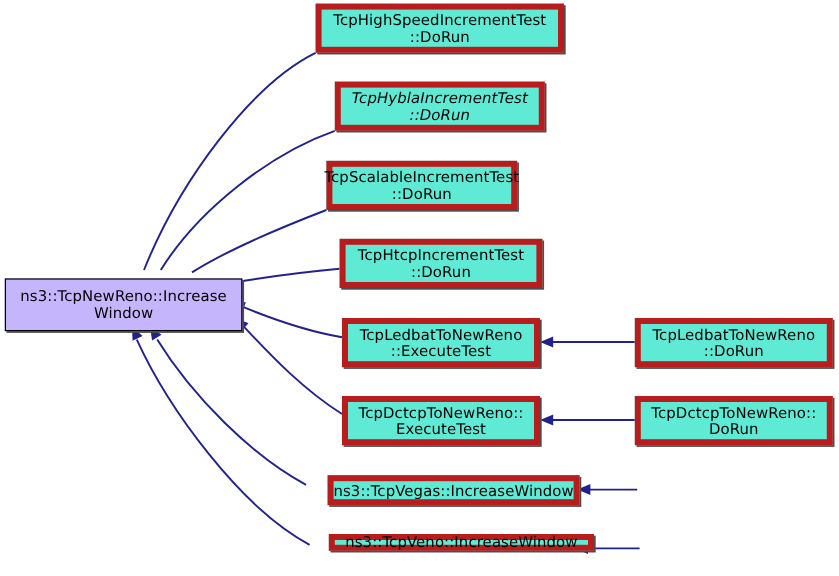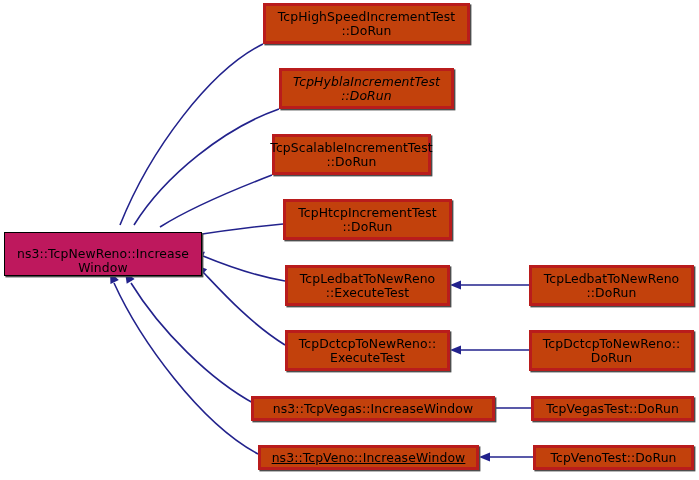--- a/index.html
+++ b/index.html
@@ -22,37 +22,36 @@
     position: absolute;
     left: 0;
     top: 0;
     width: 699px;
     height: 480px;
     pointer-events: none;
   }
   .node {
     position: absolute;
     box-sizing: border-box;
-    border: 3px solid #b91c1c;
-    background: #c2410c;
+    border: 5px solid #b91c1c;
+    background: #5eead4;
     display: flex;
     align-items: center;
     justify-content: center;
     text-align: center;
     line-height: 1.12;
     font-size: 12.4px;
     color: #000000;
     letter-spacing: 0.1px;
     white-space: pre-line;
     box-shadow: 1.4px 1.4px 0 0 #4d4d4d;
   }
   .node.current {
-    background: #be185d;
+    background: #c4b5fd;
     border: 1px solid #000000;
-    align-items: flex-end;
   }
   .node-label {
     display: block;
     padding: 0 3px;
   }
 </style>
 </head>
 <body>
 
 <div id="graph">
@@ -113,21 +112,19 @@
     <div class="node" style="left: 279px; top: 68px; width: 175px; height: 41px; font-style: italic;"><span class="node-label">TcpHyblaIncrementTest
 ::DoRun</span></div>
     <div class="node" style="left: 272px; top: 134px; width: 159px; height: 41px;"><span class="node-label">TcpScalableIncrementTest
 ::DoRun</span></div>
     <div class="node" style="left: 283px; top: 199px; width: 169px; height: 41px; justify-content: center;"><span class="node-label">TcpHtcpIncrementTest
 ::DoRun</span></div>
     <div class="node" style="left: 285px; top: 265px; width: 165px; height: 41px;"><span class="node-label">TcpLedbatToNewReno
 ::ExecuteTest</span></div>
     <div class="node" style="left: 285px; top: 330px; width: 165px; height: 41px;"><span class="node-label">TcpDctcpToNewReno::
 ExecuteTest</span></div>
-    <div class="node" style="left: 251px; top: 396px; width: 244px; height: 25px;"><span class="node-label">ns3::TcpVegas::IncreaseWindow</span></div>
-    <div class="node" style="left: 258px; top: 445px; width: 221px; height: 25px; text-decoration: underline;"><span class="node-label">ns3::TcpVeno::IncreaseWindow</span></div>
+    <div class="node" style="left: 273px; top: 396px; width: 210px; height: 25px;"><span class="node-label">ns3::TcpVegas::IncreaseWindow</span></div>
+    <div class="node" style="left: 274px; top: 445px; width: 221px; height: 14px;"><span class="node-label">ns3::TcpVeno::IncreaseWindow</span></div>
     <div class="node" style="left: 529px; top: 265px; width: 165px; height: 41px;"><span class="node-label">TcpLedbatToNewReno
 ::DoRun</span></div>
     <div class="node" style="left: 529px; top: 330px; width: 165px; height: 41px;"><span class="node-label">TcpDctcpToNewReno::
 DoRun</span></div>
-    <div class="node" style="left: 531px; top: 396px; width: 163px; height: 25px;"><span class="node-label">TcpVegasTest::DoRun</span></div>
-    <div class="node" style="left: 533px; top: 445px; width: 161px; height: 25px;"><span class="node-label">TcpVenoTest::DoRun</span></div>
   </div>
 
 </body></html>

